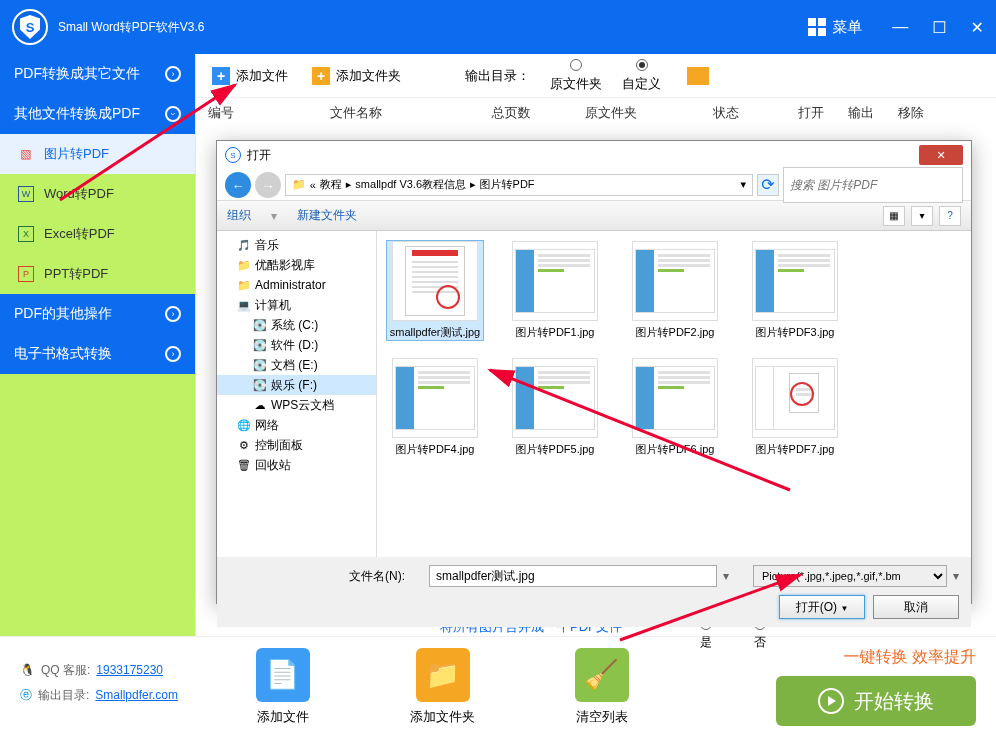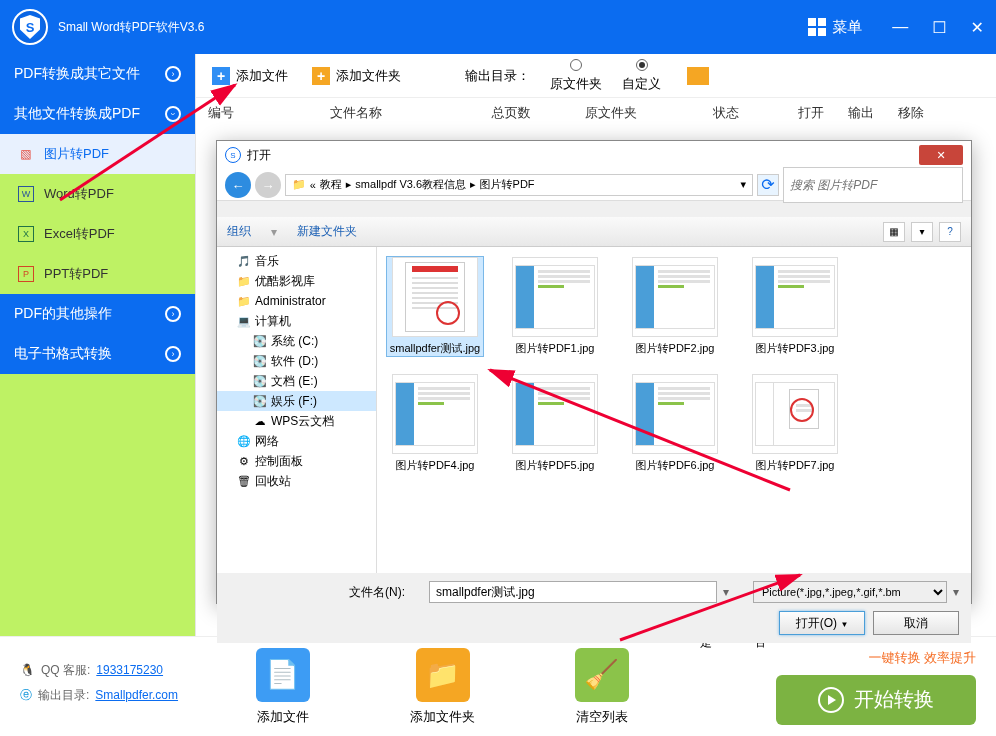--- a/index.html
+++ b/index.html
@@ -44,37 +44,37 @@
 .footer-links { width: 196px; font-size: 12px; color: #666; }
 .footer-links a { color: #0b6cf0; text-decoration: underline; }
 .footer-link-row { display: flex; align-items: center; gap: 6px; margin-bottom: 8px; }
 .big-btns { display: flex; gap: 100px; margin-left: 40px; }
 .big-btn { display: flex; flex-direction: column; align-items: center; gap: 6px; font-size: 13px; cursor: pointer; }
 .big-icon { width: 54px; height: 54px; border-radius: 6px; display: flex; align-items: center; justify-content: center; color: #fff; font-size: 28px; }
 .big-icon.blue { background: #3d9cf4; }
 .big-icon.orange { background: #f5a623; }
 .big-icon.green { background: #8bc34a; }
 .start-area { margin-left: auto; text-align: right; }
-.start-hint { color: #f56c23; font-size: 13px; margin-bottom: 8px; }
+.start-hint { color: #f56c23; font-size: 16px; margin-bottom: 8px; }
 .start-btn { width: 200px; height: 50px; background: #7cb342; border-radius: 6px; color: #fff; font-size: 20px; display: flex; align-items: center; justify-content: center; gap: 10px; cursor: pointer; }
 .play-icon { width: 26px; height: 26px; border: 2px solid #fff; border-radius: 50%; display: flex; align-items: center; justify-content: center; }
 .play-icon::after { content: ''; border-left: 8px solid #fff; border-top: 5px solid transparent; border-bottom: 5px solid transparent; margin-left: 2px; }
 
 
 .dialog { position: absolute; left: 216px; top: 140px; width: 756px; height: 464px; background: #f0f0f0; border: 1px solid #888; box-shadow: 0 4px 20px rgba(0,0,0,0.3); }
 .dlg-title { height: 28px; background: #fff; display: flex; align-items: center; padding: 0 8px; font-size: 12px; }
 .dlg-title-icon { width: 16px; height: 16px; border: 1px solid #0b6cf0; border-radius: 50%; margin-right: 6px; display: flex; align-items: center; justify-content: center; font-size: 8px; color: #0b6cf0; }
 .dlg-close { margin-left: auto; width: 44px; height: 20px; background: #c8453a; color: #fff; display: flex; align-items: center; justify-content: center; border-radius: 2px; cursor: pointer; font-size: 11px; }
 .dlg-nav { height: 32px; background: #fff; display: flex; align-items: center; padding: 0 8px; gap: 4px; border-bottom: 1px solid #ddd; }
 .nav-btn { width: 26px; height: 26px; background: #2d8ce0; border-radius: 50%; color: #fff; display: flex; align-items: center; justify-content: center; cursor: pointer; font-size: 13px; }
 .nav-btn.disabled { background: #d0d0d0; }
 .nav-path { flex: 1; height: 22px; border: 1px solid #ccc; display: flex; align-items: center; padding: 0 6px; font-size: 11px; gap: 4px; background: #fff; }
 .nav-refresh { width: 22px; height: 22px; border: 1px solid #ccc; background: #e8f4ff; display: flex; align-items: center; justify-content: center; cursor: pointer; color: #0b6cf0; }
 .nav-search { width: 180px; height: 22px; border: 1px solid #ccc; padding: 17px 6px; font-size: 12px; color: #999; font-style: italic; }
-.dlg-toolbar { height: 30px; background: linear-gradient(#fafafa,#e8e8e8); display: flex; align-items: center; padding: 0 10px; gap: 20px; font-size: 12px; border-bottom: 1px solid #ccc; margin-top: 16px; }
+.dlg-toolbar { height: 30px; background: linear-gradient(#fafafa,#e8e8e8); display: flex; align-items: center; padding: 0 10px; gap: 20px; font-size: 12px; border-bottom: 1px solid #ccc; }
 .dlg-toolbar span { color: #1a5fb4; cursor: pointer; }
 .dlg-toolbar-right { margin-left: auto; display: flex; gap: 6px; }
 .dlg-tb-icon { width: 22px; height: 20px; border: 1px solid #ccc; background: #fff; cursor: pointer; display: flex; align-items: center; justify-content: center; font-size: 10px; }
 .dlg-body { display: flex; height: 326px; }
 .dlg-tree { width: 160px; background: #fff; border-right: 1px solid #ddd; overflow-y: auto; padding: 4px 0; font-size: 12px; }
 .tree-item { height: 20px; display: flex; align-items: center; padding-left: 20px; gap: 4px; cursor: pointer; }
 .tree-item.l2 { padding-left: 36px; }
 .tree-item.sel { background: #cde8ff; }
 .tree-icon { width: 14px; height: 14px; display: inline-flex; align-items: center; justify-content: center; font-size: 11px; }
 .dlg-files { flex: 1; background: #fff; padding: 10px; display: flex; flex-wrap: wrap; gap: 18px 24px; align-content: flex-start; overflow-y: auto; }

